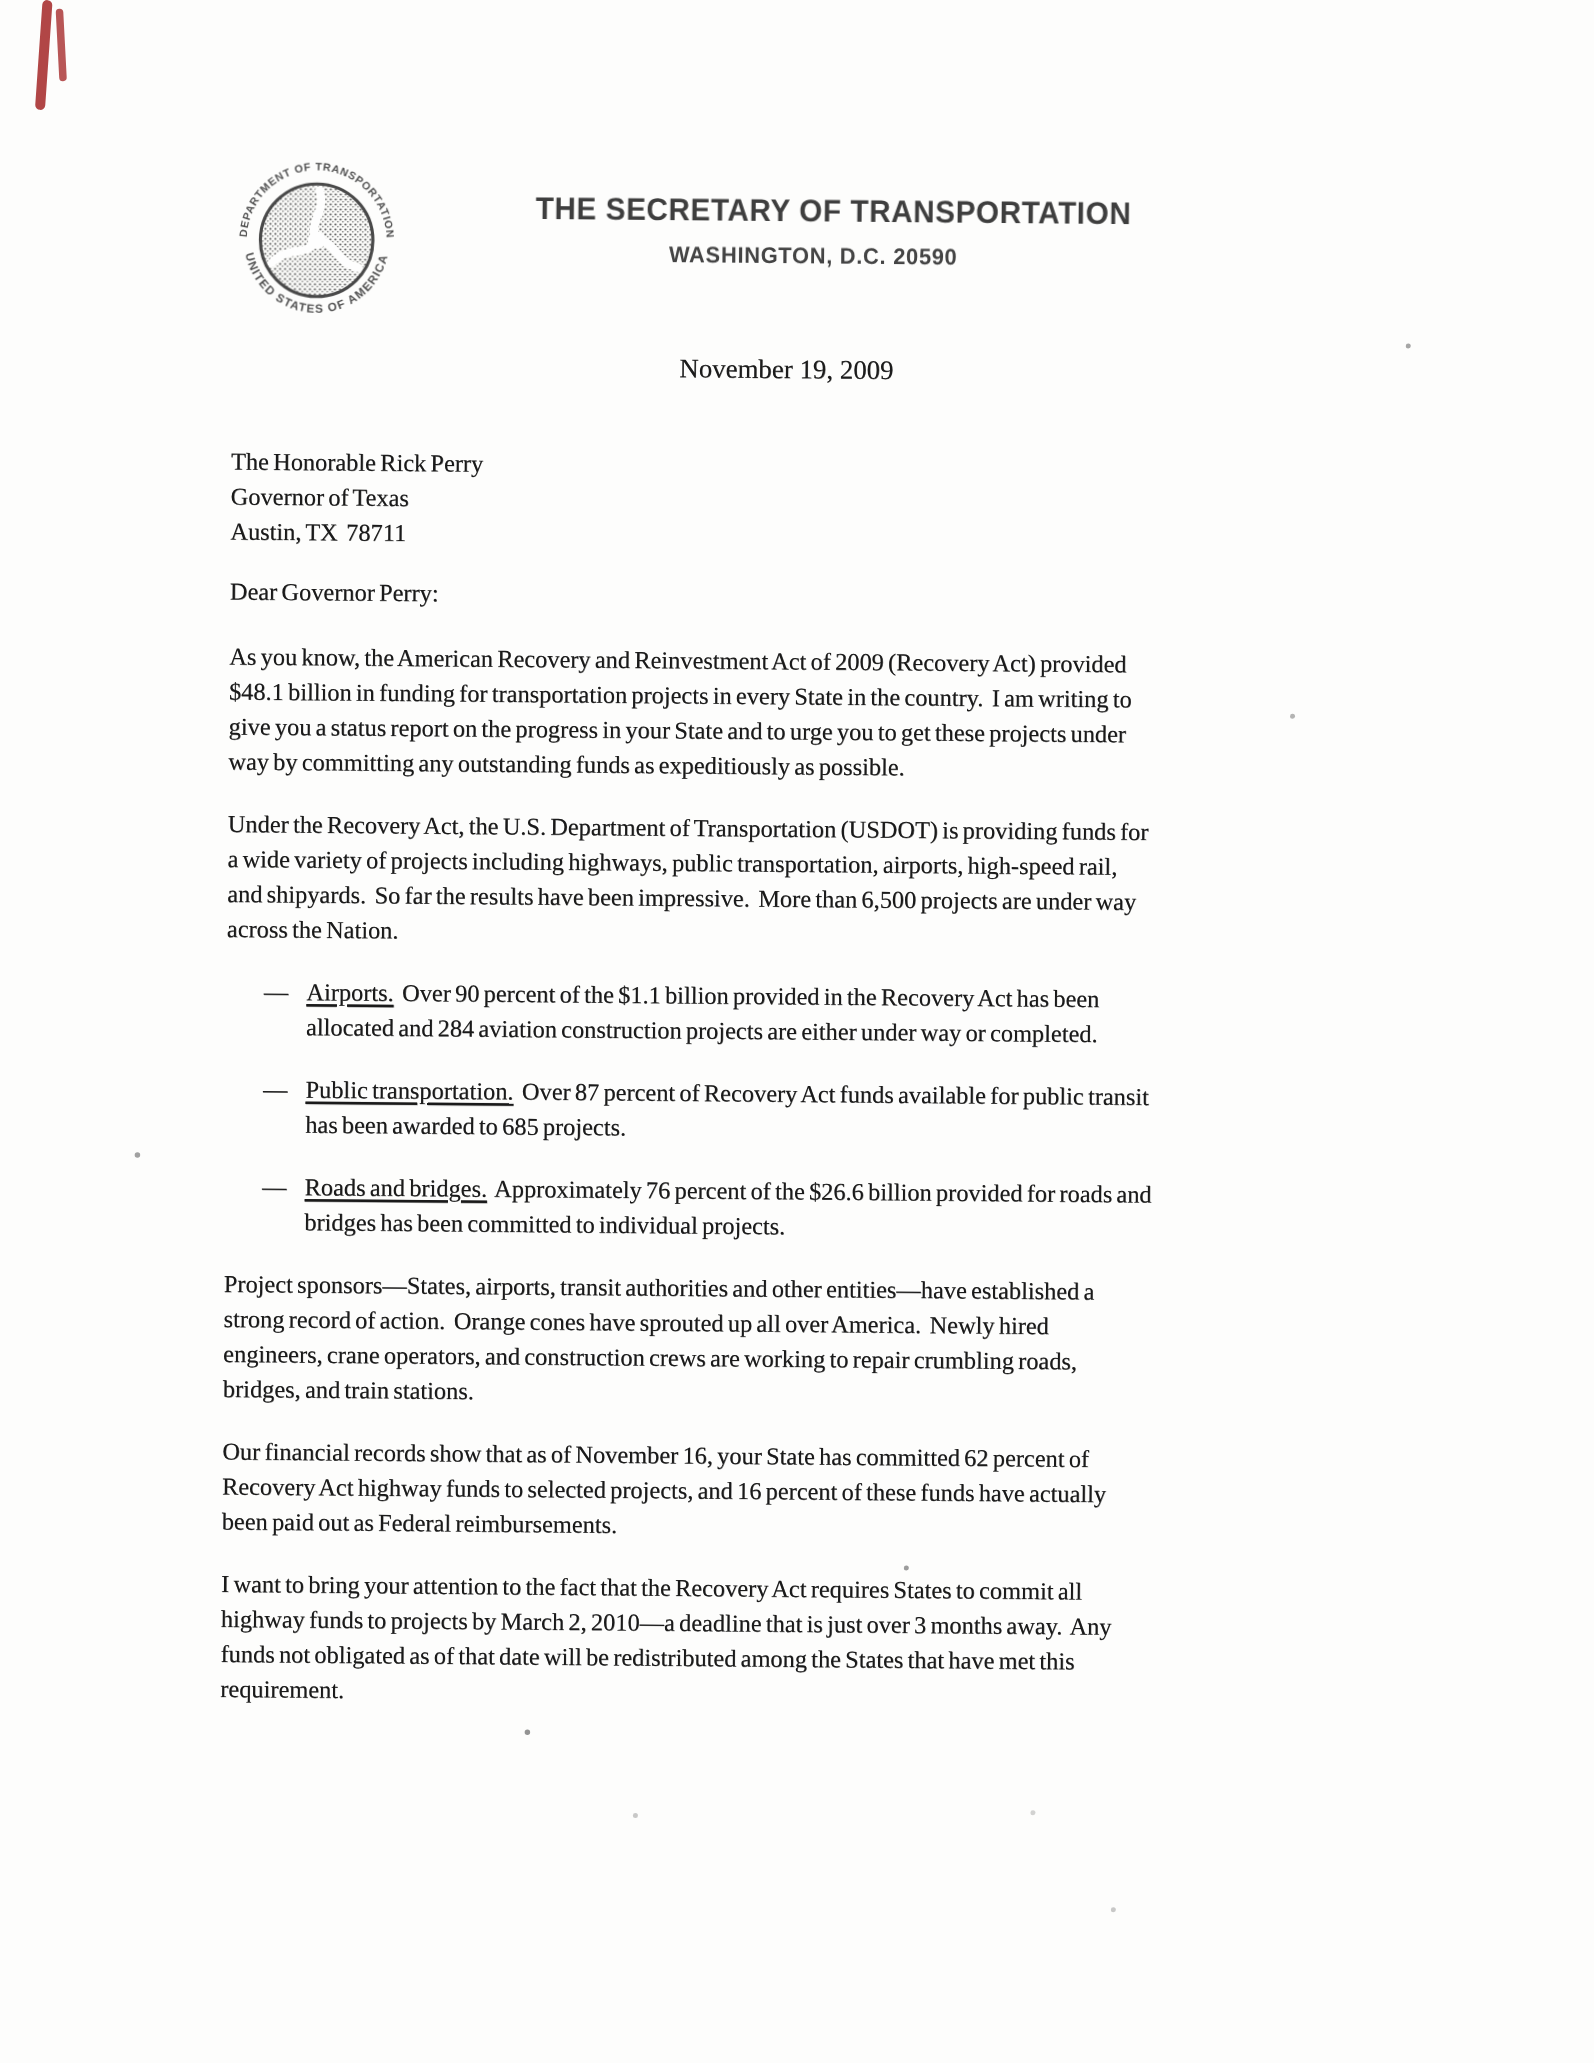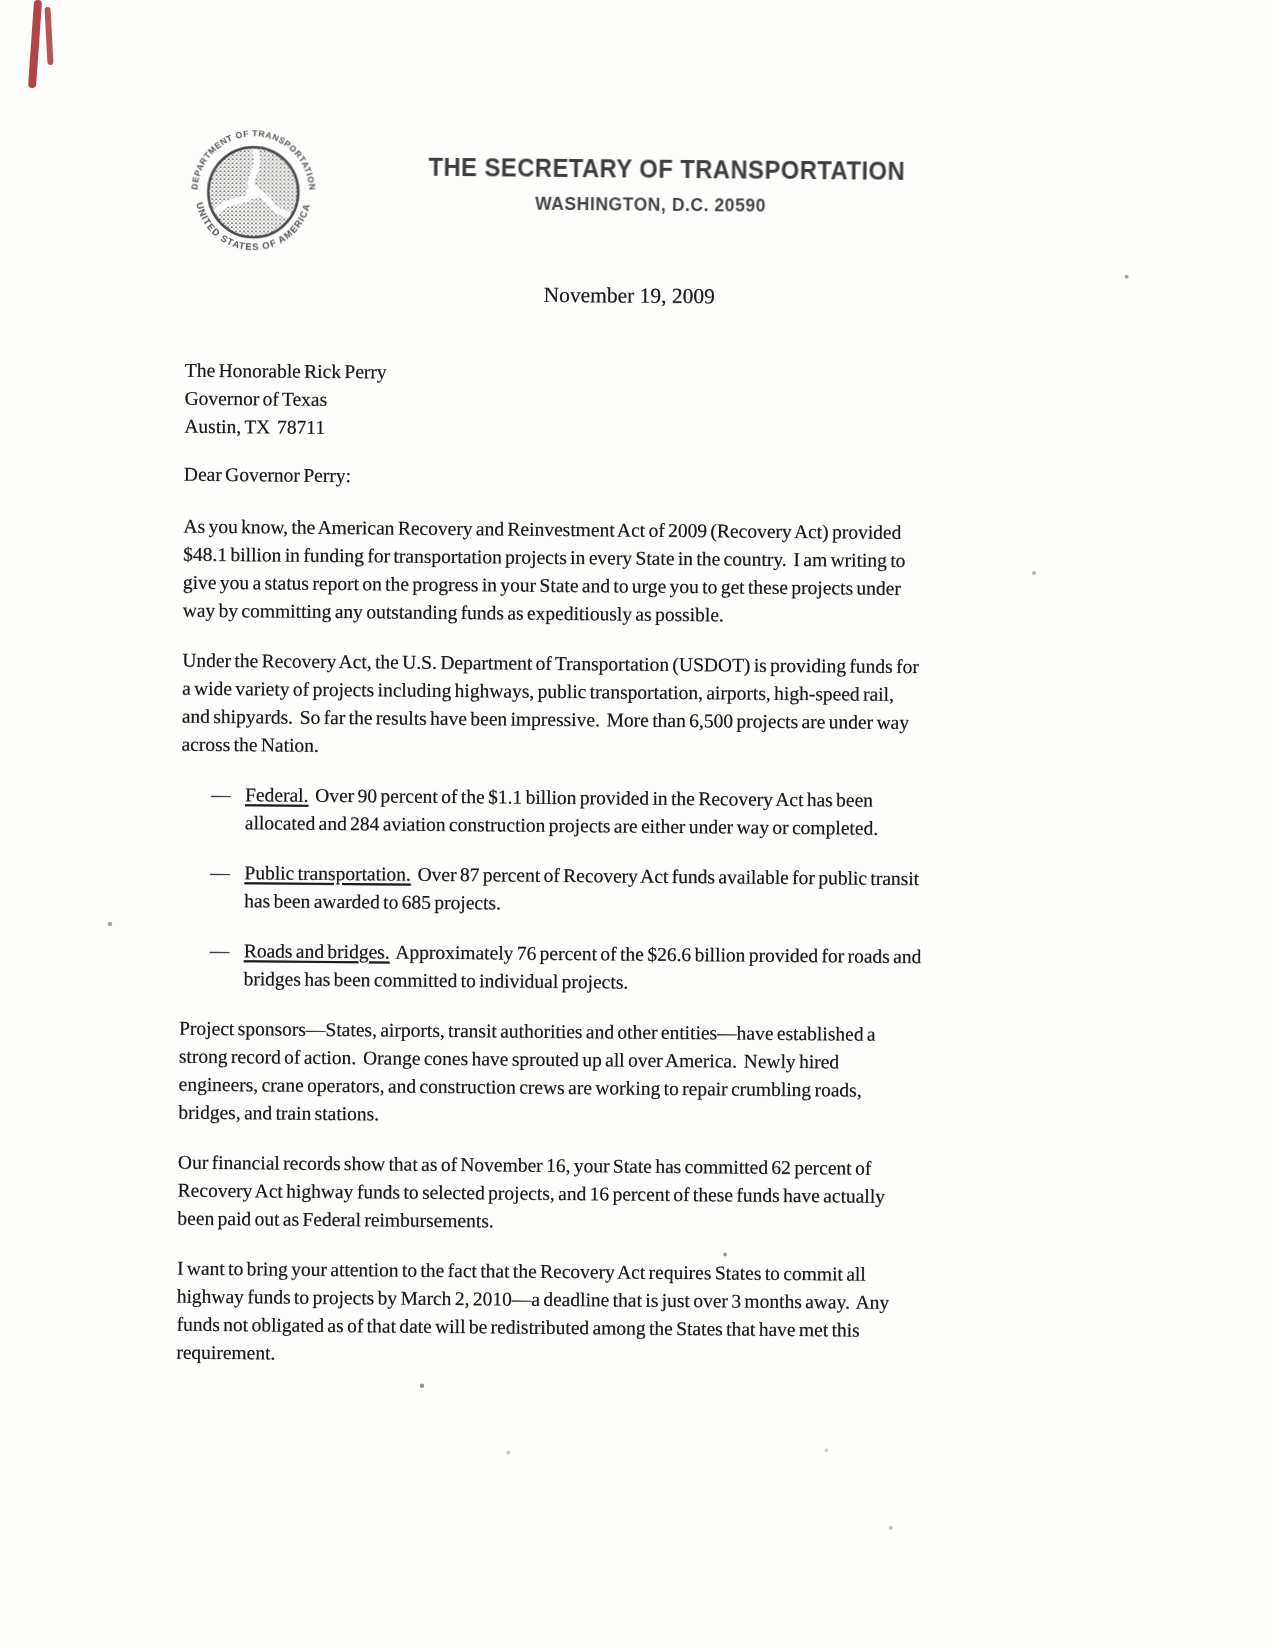--- a/index.html
+++ b/index.html
@@ -112,21 +112,21 @@
 $48.1 billion in funding for transportation projects in every State in the country.  I am writing to
 give you a status report on the progress in your State and to urge you to get these projects under
 way by committing any outstanding funds as expeditiously as possible.</p>
       <p class="block para">Under the Recovery Act, the U.S. Department of Transportation (USDOT) is providing funds for
 a wide variety of projects including highways, public transportation, airports, high-speed rail,
 and shipyards.  So far the results have been impressive.  More than 6,500 projects are under way
 across the Nation.</p>
 
       <div class="block bullet">
         <span class="bdash">—</span>
-        <span class="btext"><span class="blabel">Federal.</span><span>  Over 90 percent of the $1.1 billion provided in the Recovery Act has been
+        <span class="btext"><span class="blabel">Airports.</span><span>  Over 90 percent of the $1.1 billion provided in the Recovery Act has been
 allocated and 284 aviation construction projects are either under way or completed.</span></span>
       </div>
 
       <div class="block bullet">
         <span class="bdash">—</span>
         <span class="btext"><span class="blabel">Public transportation.</span><span>  Over 87 percent of Recovery Act funds available for public transit
 has been awarded to 685 projects.</span></span>
       </div>
 
       <div class="block bullet b3">

